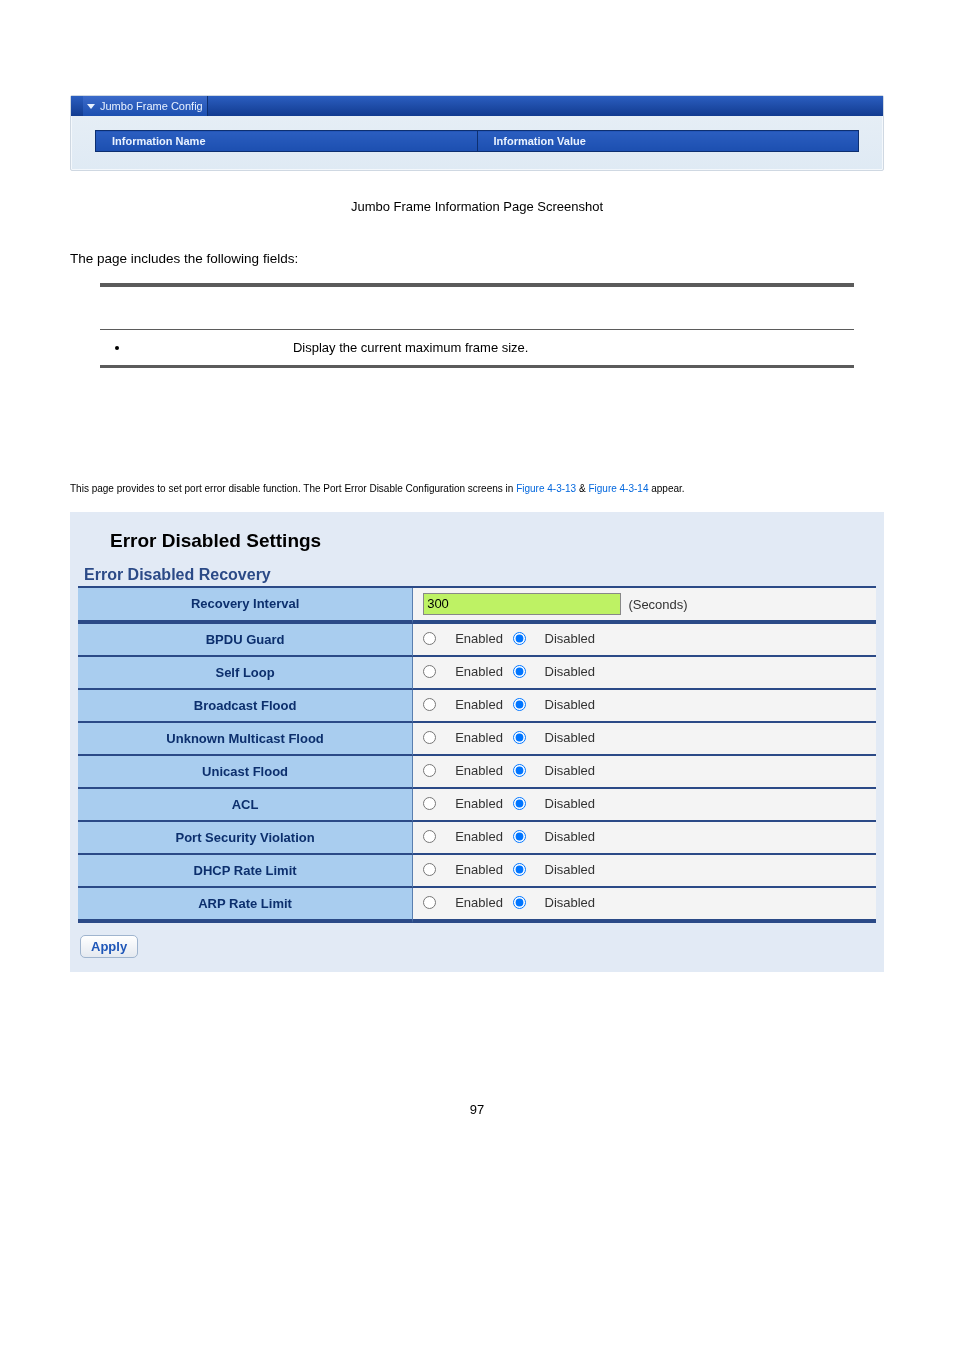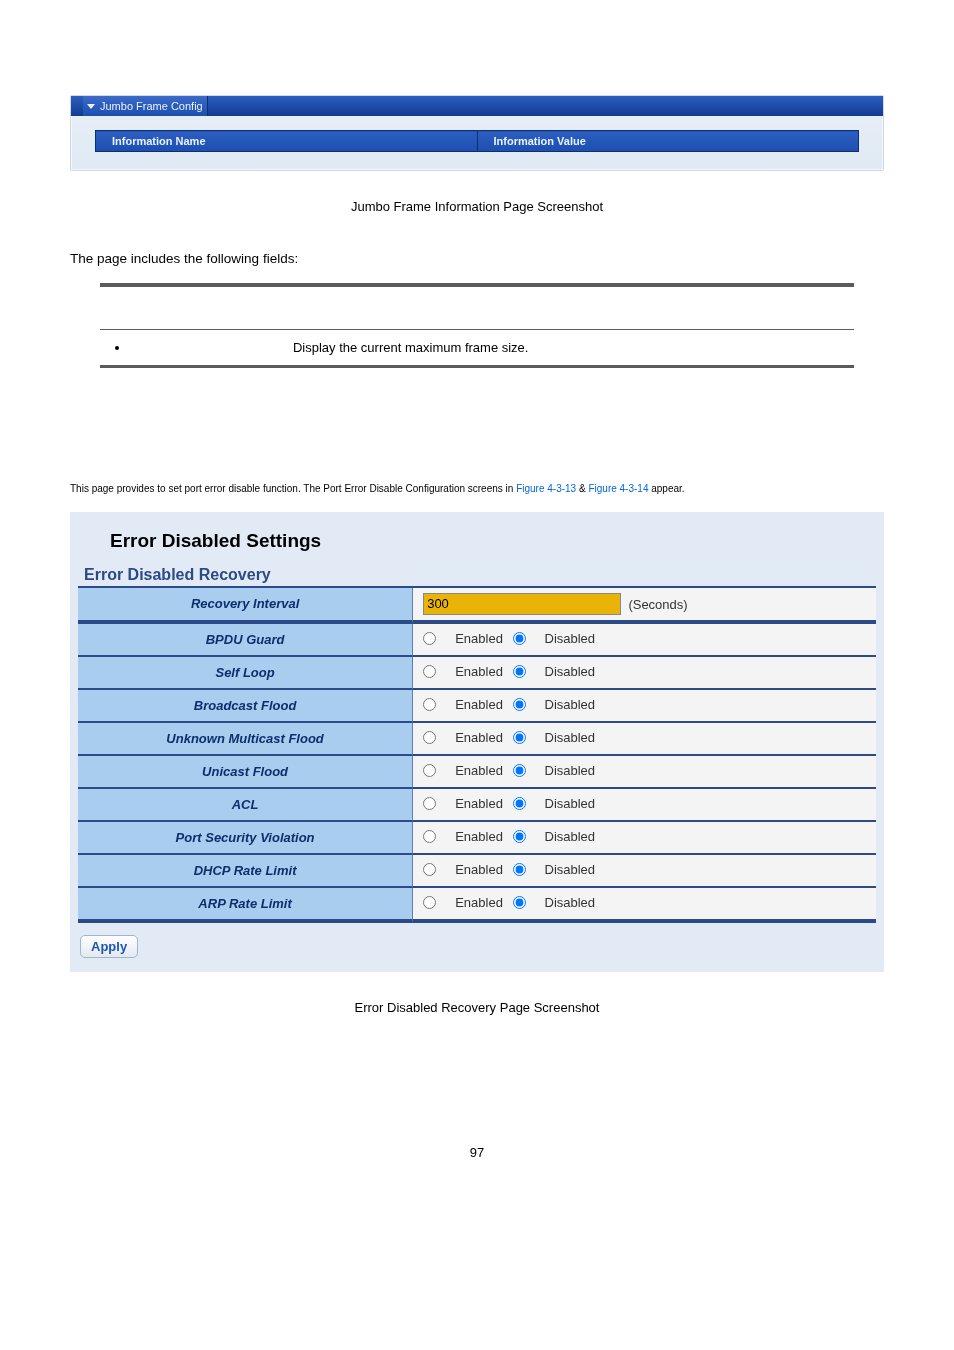--- a/index.html
+++ b/index.html
@@ -161,37 +161,36 @@
   }
   .ed-table .lcell {
     width: 42%;
     background: #a9cdef;
     color: #0c2f6d;
     font-size: 13px;
     font-weight: bold;
     text-align: center;
     padding: 8px 1px;
     border-right: 1px solid #5a7fb0;
-    font-style: italic;
   }
   .ed-table .rcell {
     background: #f4f4f4;
     color: #333;
     font-size: 13px;
     padding: 5px 10px;
     vertical-align: middle;
   }
   .ed-table input.num {
     width: 190px;
     height: 18px;
     font-family: Verdana, Geneva, sans-serif;
     font-size: 13px;
     padding: 1px 3px;
     border: 1px solid #888;
-    background: #eab308;
+    background: #bef264;
   }
   .ed-table .radio-row label {
     margin-right: 6px;
     display: inline-flex;
     align-items: center;
     gap: 19px;
     font-size: 13px;
     color: #333;
   }
   .ed-table .radio-row input[type=radio] {
@@ -376,17 +375,16 @@
               </label></td>
           </tr>
         </tbody>
     </table>
 
     <div class="apply-row">
       <button class="apply-btn">Apply</button>
     </div>
   </div>
 
-  <div class="caption">Error Disabled Recovery Page Screenshot</div>
 
   <div class="page-num">97</div>
 
 </div>
 
 </body></html>

